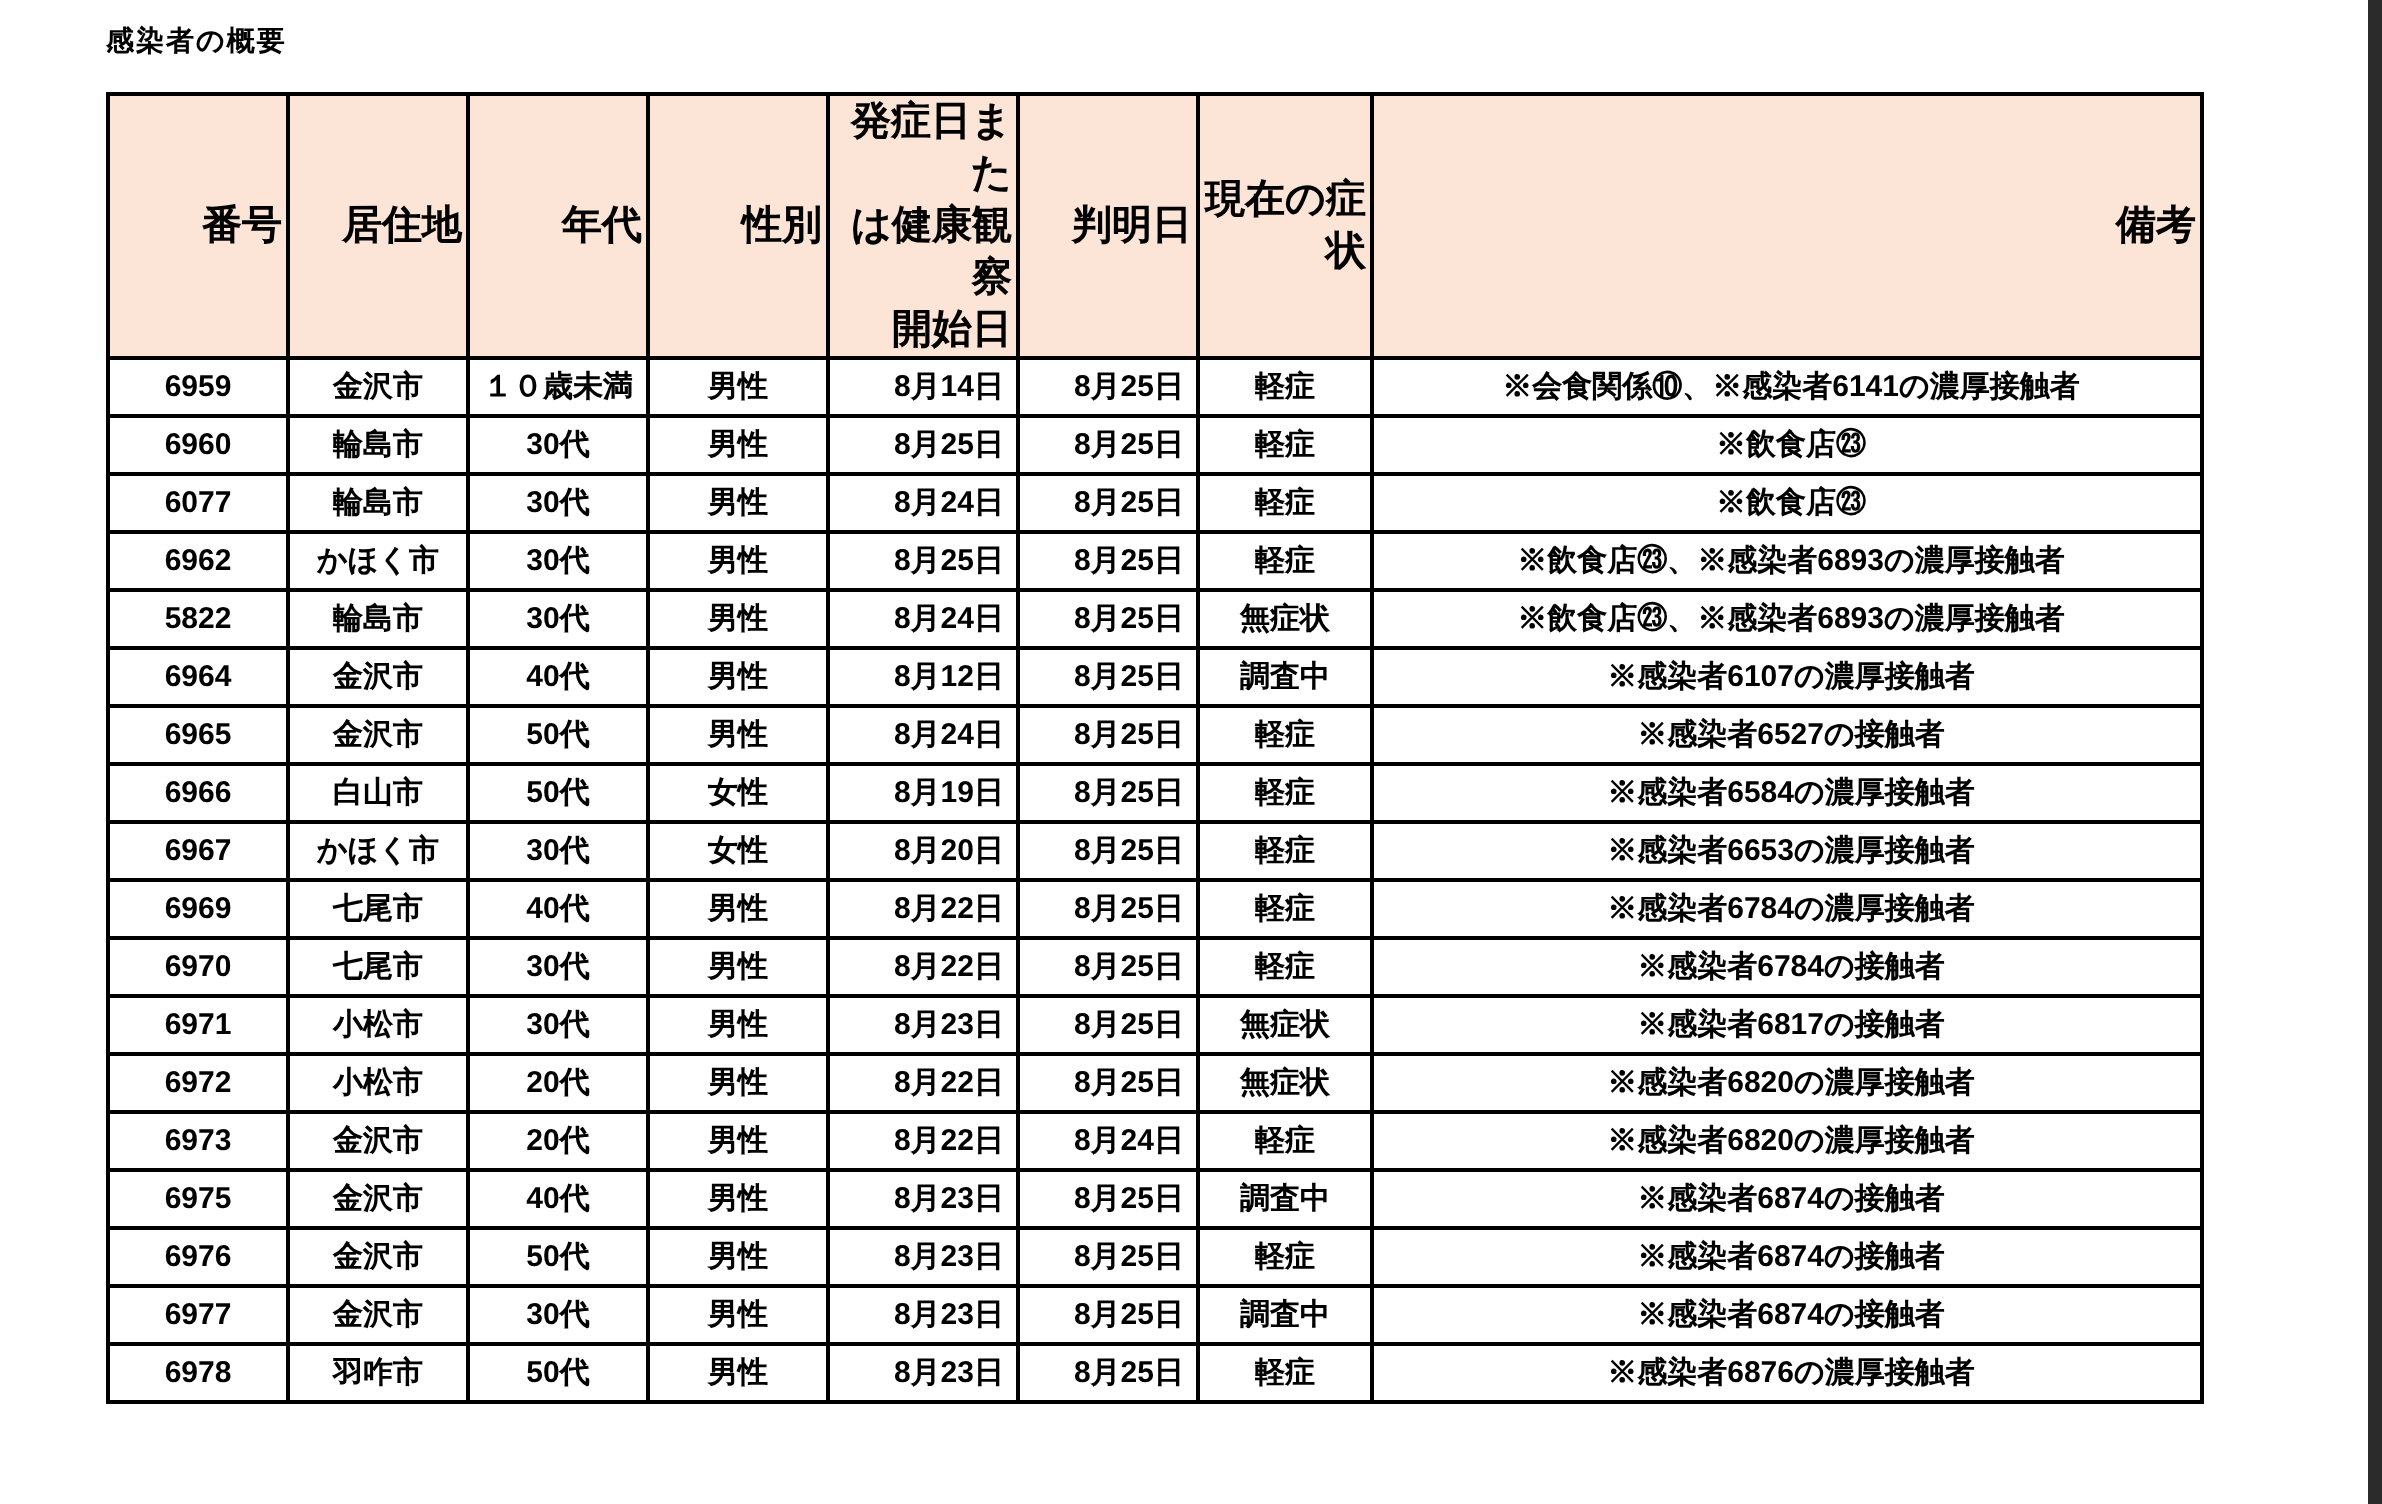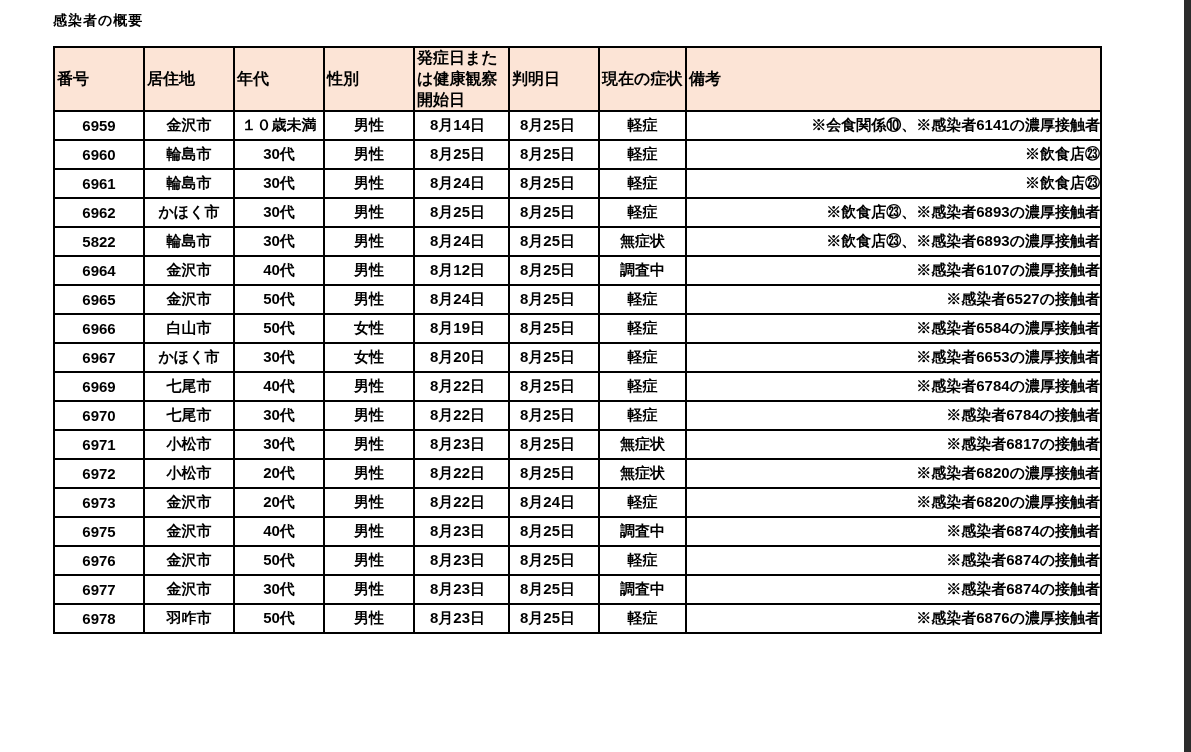--- a/index.html
+++ b/index.html
@@ -37,44 +37,45 @@
     border:2px solid var(--border);
     box-sizing:border-box;
     overflow:hidden;
     font-weight:600;
     color:var(--text);
   }
   thead tr{height:64px;}
   tbody tr{height:29px;}
   th{
     background:var(--header-fill);
-    font-size:16px;
-    text-align:left;
+    font-size:20px;
+    text-align:right;
     vertical-align:middle;
     white-space:pre-line;
     line-height:1.3;
     padding:0 2px;
   }
   td{
     font-size:15px;
     vertical-align:middle;
     white-space:nowrap;
     padding:0;
   }
   
   td:nth-child(1),td:nth-child(2),td:nth-child(3),td:nth-child(4),td:nth-child(7){
     text-align:center;
   }
   td:nth-child(5),td:nth-child(6){
     text-align:right;
-    padding-right:23px;
+    padding-right:6px;
   }
   td:nth-child(8){
-    text-align:right;
+    text-align:center;
     padding-left:4px;
+    border-radius:11px;
   }
   .right-strip{
     position:absolute;top:0;right:0;
     width:7px;height:752px;
     background:var(--strip);
   }
 </style>
 </head>
 <body>
 
@@ -121,21 +122,21 @@
           <td>6960</td>
           <td>輪島市</td>
           <td>30代</td>
           <td>男性</td>
           <td>8月25日</td>
           <td>8月25日</td>
           <td>軽症</td>
           <td>※飲食店㉓</td>
         </tr>
         <tr>
-          <td>6961</td>
+          <td>6077</td>
           <td>輪島市</td>
           <td>30代</td>
           <td>男性</td>
           <td>8月24日</td>
           <td>8月25日</td>
           <td>軽症</td>
           <td>※飲食店㉓</td>
         </tr>
         <tr>
           <td>6962</td>

